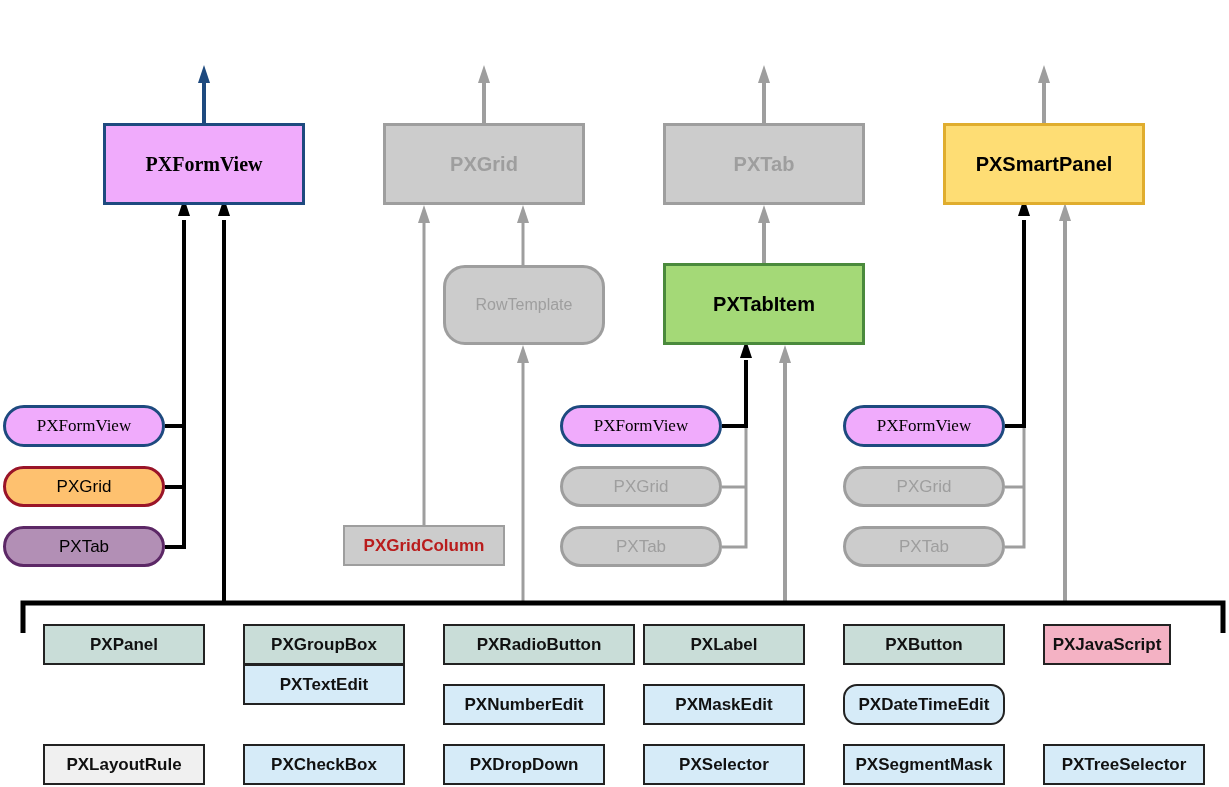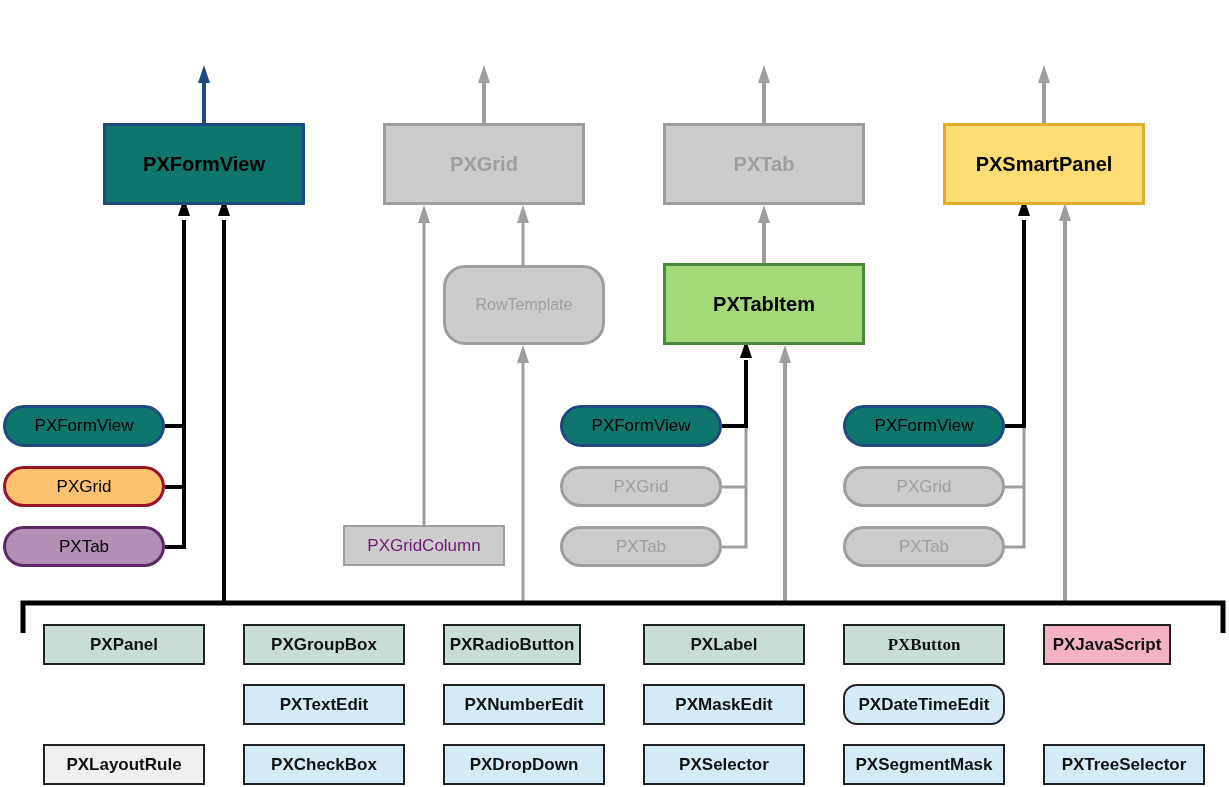--- a/index.html
+++ b/index.html
@@ -5,30 +5,30 @@
   html,body{margin:0;padding:0;background:#ffffff;}
   #stage{position:relative;width:1229px;height:787px;overflow:hidden;background:#fff;font-family:"Liberation Sans",sans-serif;}
   #wires{position:absolute;left:0;top:0;width:1229px;height:787px;}
   .node{position:absolute;box-sizing:border-box;display:flex;align-items:center;justify-content:center;text-align:center;white-space:nowrap;}
   .node span{pointer-events:none;}
   .big{font-size:20px;font-weight:bold;border-width:3px;border-style:solid;}
   .mid{font-size:17px;border-width:3px;border-style:solid;border-radius:22px;}
   .small{font-size:17px;font-weight:bold;border-width:2px;border-style:solid;}
   .page{border:4px solid #000;background:#cccccc;font-size:22px;font-weight:bold;color:#111;}
   .s-gray{background:#cccccc;border-color:#9e9e9e;color:#9e9e9e;}
-  .s-blue{background:#0f766e;border-color:#1e4a7f;color:#000;}
+  .s-blue{background:#f0abfc;border-color:#1e4a7f;color:#000;font-family:Liberation Serif, serif;}
   .s-yellow{background:#fedd74;border-color:#e0ad2e;color:#000;}
   .s-green{background:#a4d977;border-color:#4a8a3c;color:#000;}
   .s-orange{background:#fec16f;border-color:#9a1428;color:#000;}
   .s-purple{background:#b28fb5;border-color:#5c2866;color:#000;}
   .s-sage{background:#c9ddd8;border-color:#222;color:#111;}
   .s-lightblue{background:#d6ebf8;border-color:#222;color:#111;}
   .s-pink{background:#f4b2c4;border-color:#222;color:#111;}
   .s-white{background:#f0f0f0;border-color:#222;color:#111;}
-  .s-graybold{background:#cccccc;border-color:#9e9e9e;color:#701a75;font-weight:normal;}
+  .s-graybold{background:#cccccc;border-color:#9e9e9e;color:#b91c1c;font-weight:bold;}
 </style>
 </head>
 <body>
 
 <div id="stage">
   <svg id="wires" xmlns="http://www.w3.org/2000/svg">
       <polyline points="204,123 204,80" fill="none" stroke="#1e4a7f" stroke-width="4"></polyline>
       <polygon points="204,65 198,83 210,83" fill="#1e4a7f"></polygon>
       <polyline points="484,123 484,80" fill="none" stroke="#9e9e9e" stroke-width="4"></polyline>
       <polygon points="484,65 478,83 490,83" fill="#9e9e9e"></polygon>
@@ -120,33 +120,33 @@
     <span>PXTab</span>
   </div>
 
   <div id="controls">
       <div class="node small s-sage" style="left: 43px; top: 624px; width: 162px; height: 41px;">
         <span>PXPanel</span>
       </div>
       <div class="node small s-sage" style="left: 243px; top: 624px; width: 162px; height: 41px;">
         <span>PXGroupBox</span>
       </div>
-      <div class="node small s-sage" style="left: 443px; top: 624px; width: 138px; height: 41px;">
+      <div class="node small s-sage" style="left: 443px; top: 624px; width: 192px; height: 41px;">
         <span>PXRadioButton</span>
       </div>
       <div class="node small s-sage" style="left: 643px; top: 624px; width: 162px; height: 41px;">
         <span>PXLabel</span>
       </div>
-      <div class="node small s-sage" style="left: 843px; top: 624px; width: 162px; height: 41px; font-family: Liberation Serif, serif;">
+      <div class="node small s-sage" style="left: 843px; top: 624px; width: 162px; height: 41px;">
         <span>PXButton</span>
       </div>
       <div class="node small s-pink" style="left: 1043px; top: 624px; width: 128px; height: 41px;">
         <span>PXJavaScript</span>
       </div>
-      <div class="node small s-lightblue" style="left: 243px; top: 684px; width: 162px; height: 41px;">
+      <div class="node small s-lightblue" style="left: 243px; top: 664px; width: 162px; height: 41px;">
         <span>PXTextEdit</span>
       </div>
       <div class="node small s-lightblue" style="left: 443px; top: 684px; width: 162px; height: 41px; justify-content: center;">
         <span>PXNumberEdit</span>
       </div>
       <div class="node small s-lightblue" style="left: 643px; top: 684px; width: 162px; height: 41px;">
         <span>PXMaskEdit</span>
       </div>
       <div class="node small s-lightblue" style="left: 843px; top: 684px; width: 162px; height: 41px; border-radius: 14px;">
         <span>PXDateTimeEdit</span>

